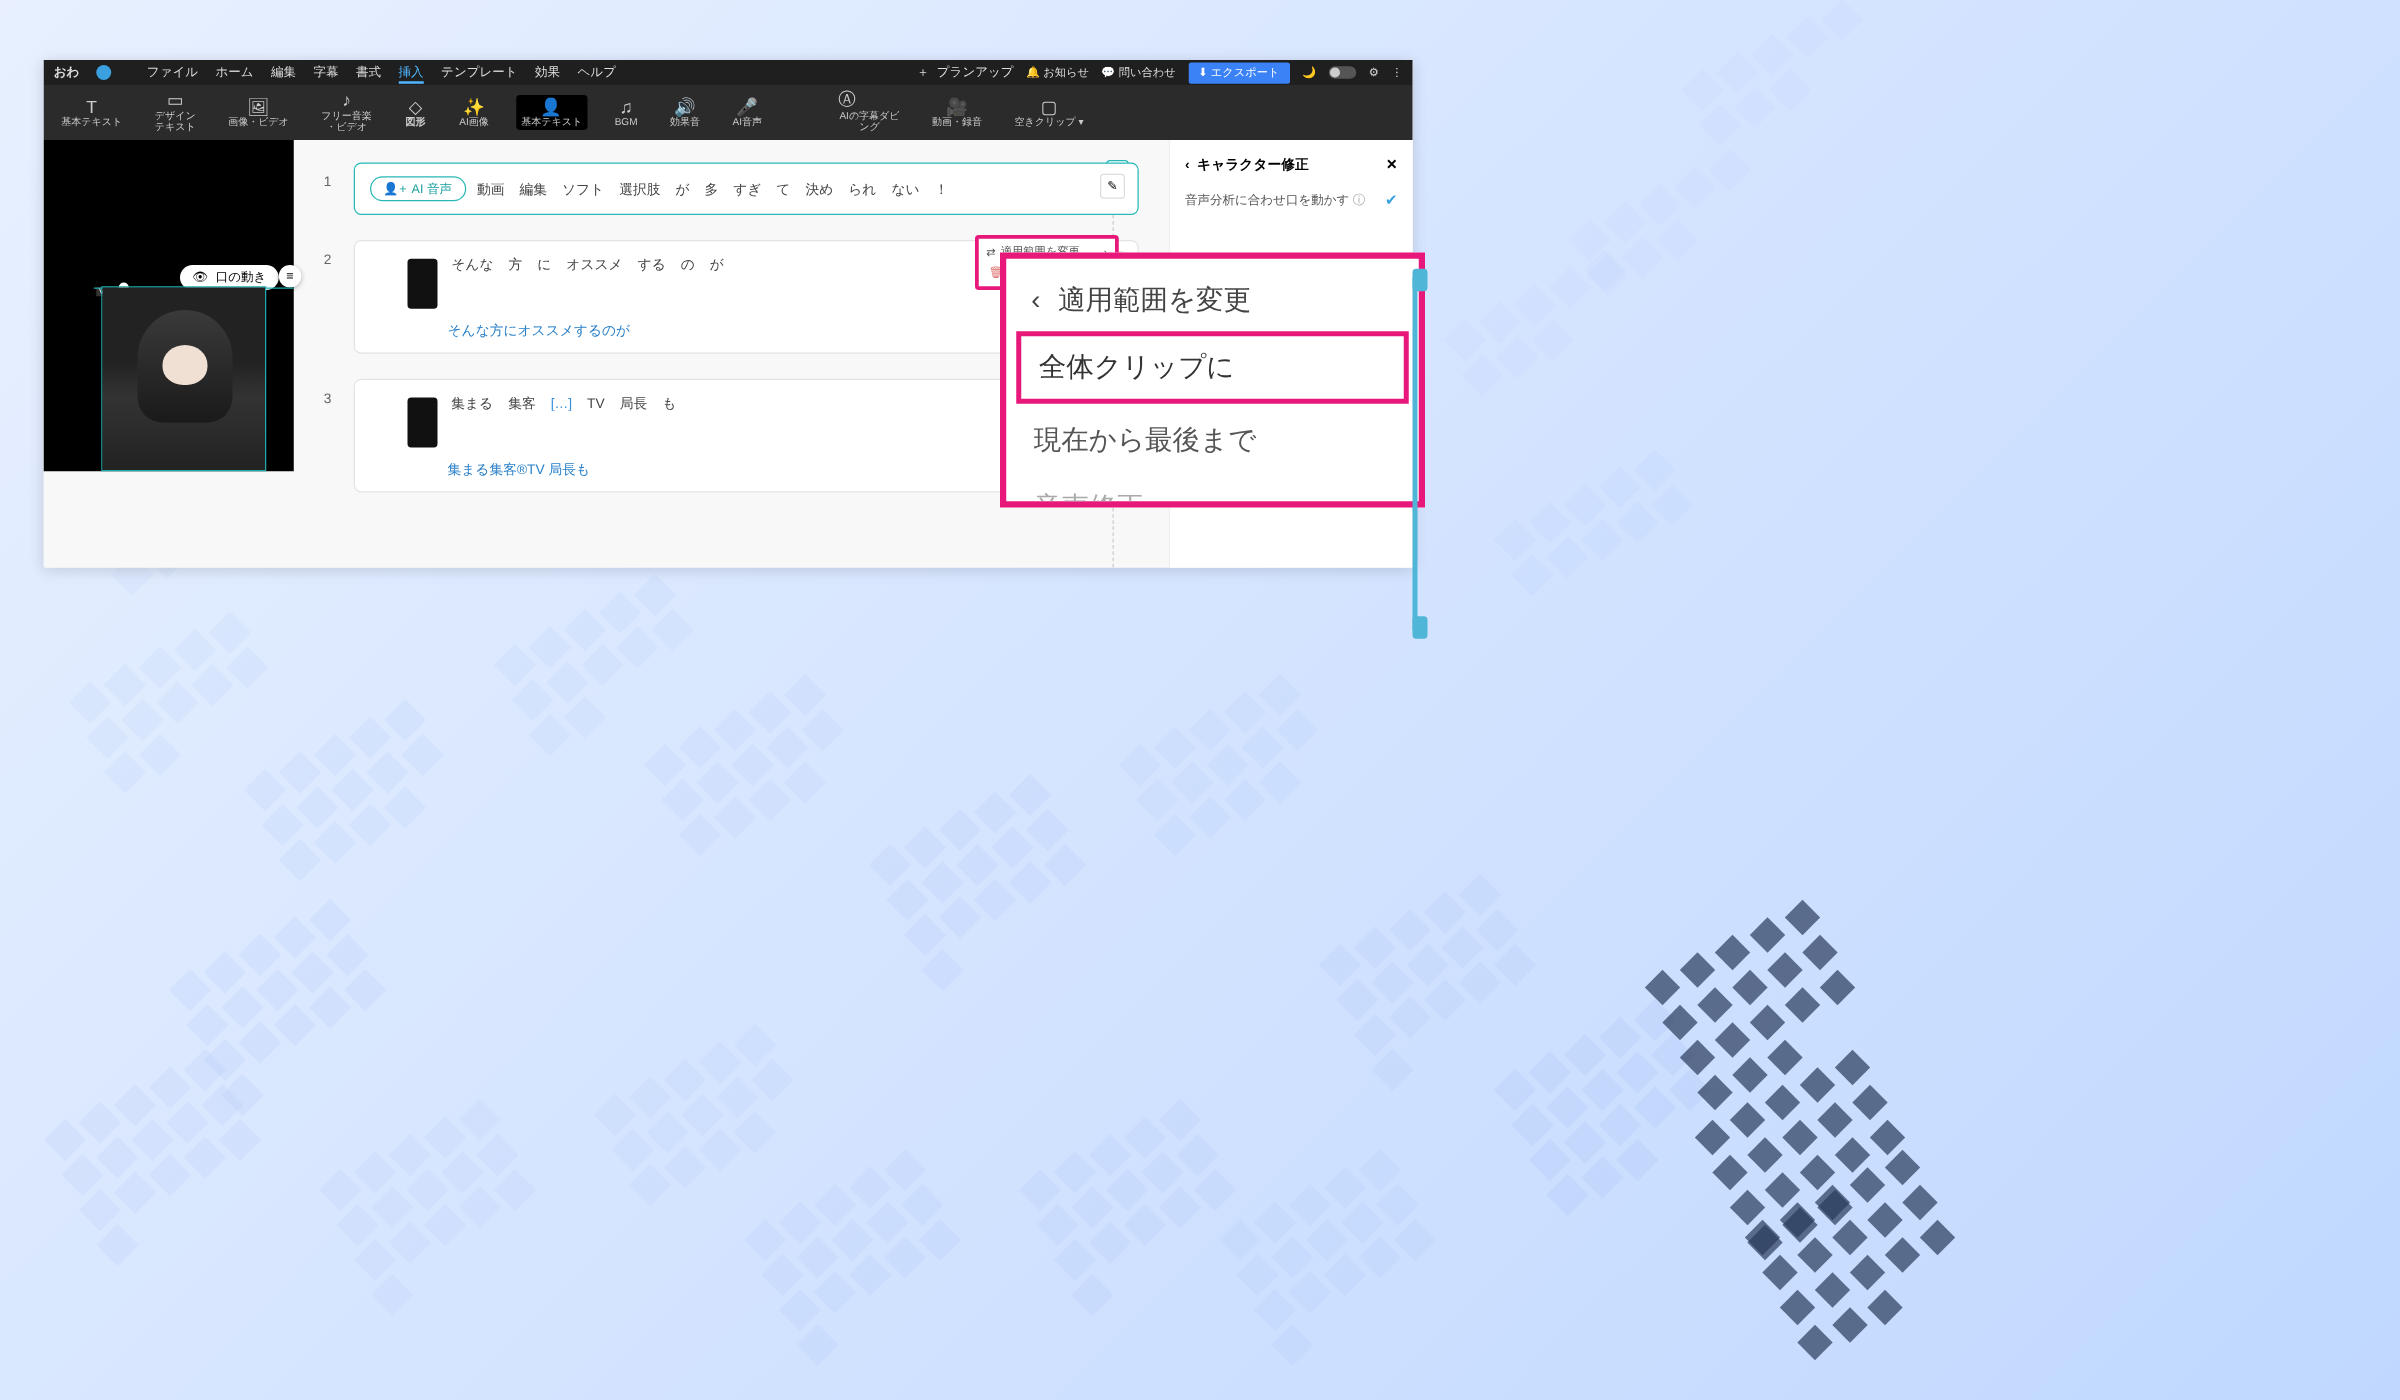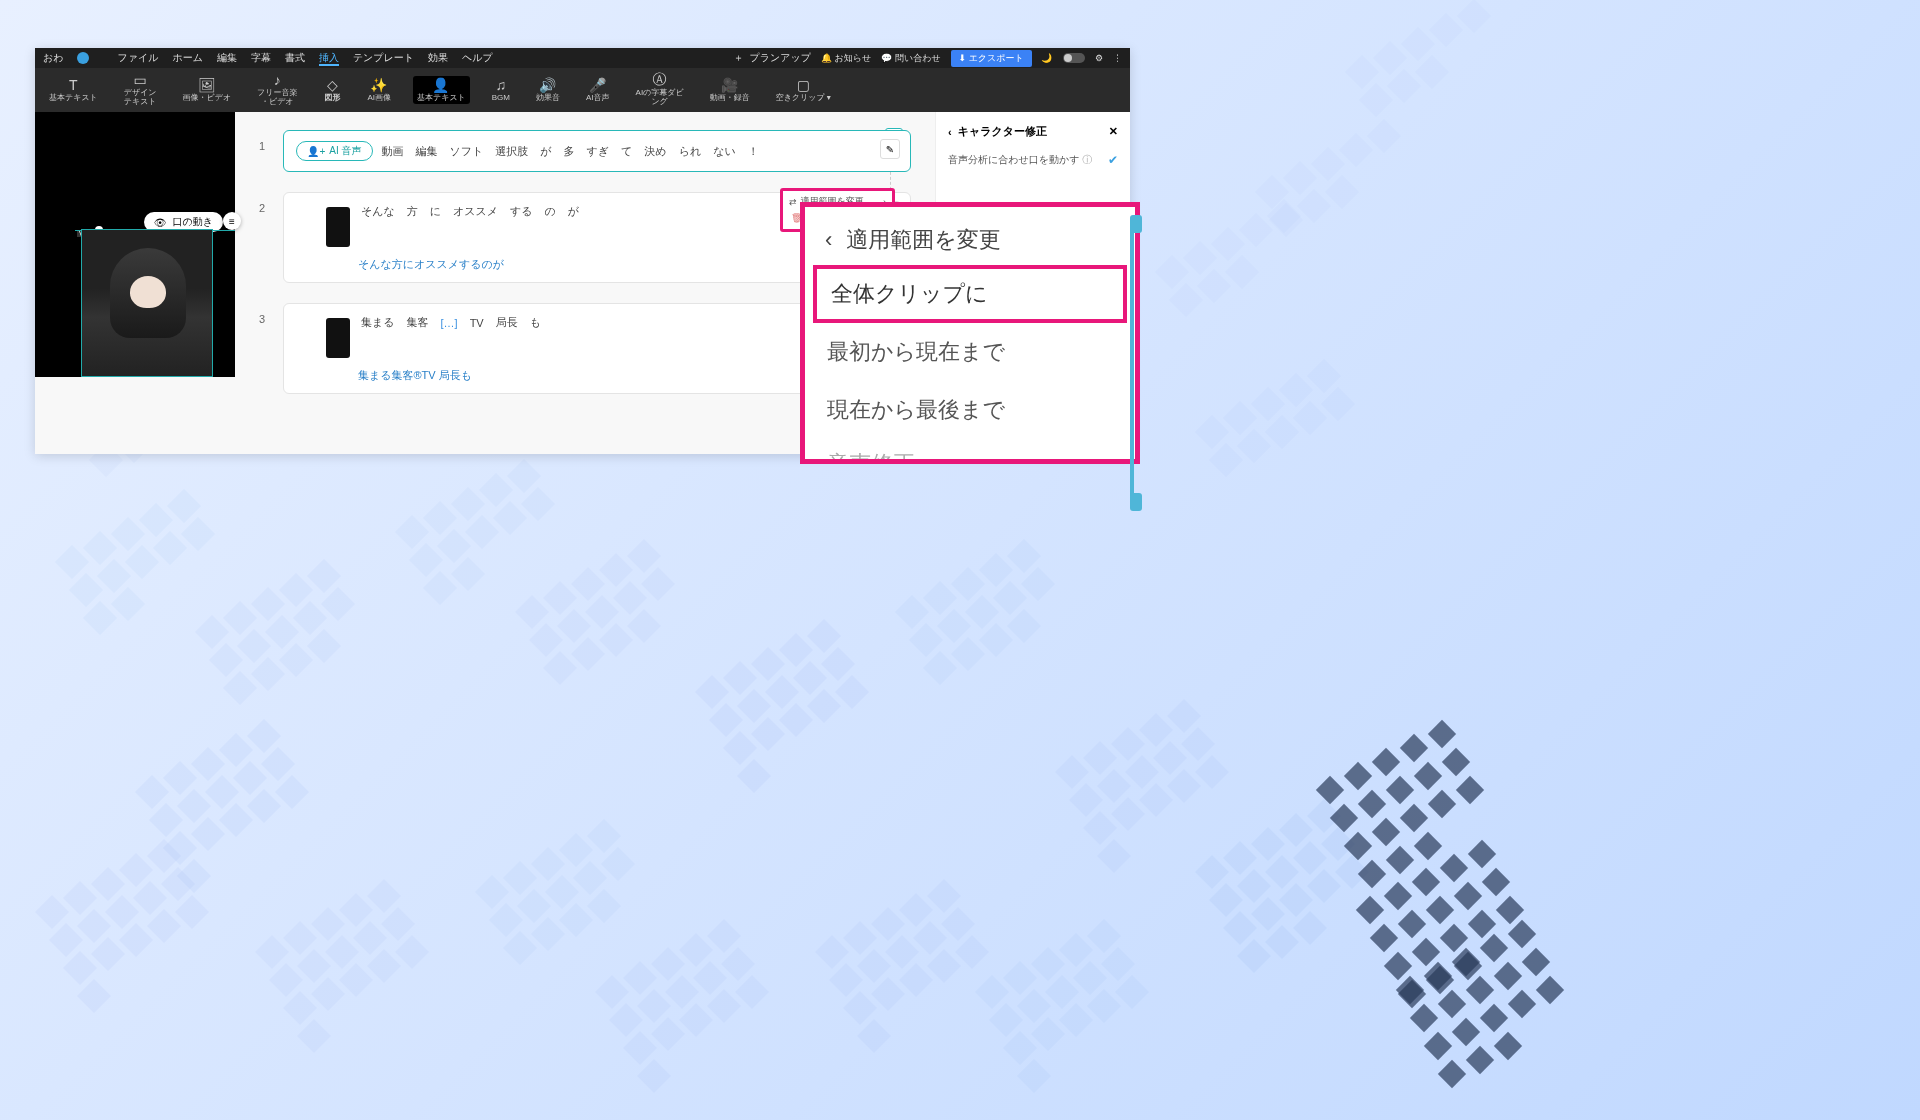--- a/index.html
+++ b/index.html
@@ -1,21 +1,21 @@
 <!DOCTYPE html>
 <html><head>
 <meta charset="utf-8">
 <style>
 * { margin: 0; padding: 0; box-sizing: border-box; font-family: "Hiragino Sans", "Meiryo", sans-serif; }
 body { width: 1920px; height: 1120px; background: linear-gradient(135deg, #e8f0ff 0%, #d4e4ff 50%, #c0d8ff 100%); position: relative; overflow: hidden; }
 .bg-diamonds { position: absolute; inset: 0; pointer-events: none; }
 .diamond { position: absolute; width: 24px; height: 24px; transform: rotate(45deg); background: rgba(100,140,220,0.25); }
 .app-window { position: absolute; left: 35px; top: 48px; width: 1095px; background: #fff; border-radius: 2px; box-shadow: 0 2px 12px rgba(0,0,0,0.15); }
 .menubar { height: 20px; background: #1f1f1f; display: flex; align-items: center; padding: 0 8px; gap: 14px; font-size: 10px; color: #ddd; }
-.menubar .brand { font-weight: 400; text-align: center; }
+.menubar .brand { font-weight: 700; text-align: center; }
 .menubar .avatar { width: 12px; height: 12px; border-radius: 50%; background: #3aa0e0; }
 .menubar .item { cursor: pointer; }
 .menubar .item.active { color: #4fb6ff; border-bottom: 2px solid #4fb6ff; padding-bottom: 1px; }
 .menubar .spacer { flex: 1; }
 .menubar .right { display: flex; gap: 10px; align-items: center; }
 .menubar .export-btn { background: #3b82f6; color: #fff; padding: 2px 8px; border-radius: 2px; font-size: 9px; }
 .menubar .toggle { width: 22px; height: 10px; background: #555; border-radius: 5px; position: relative; }
 .menubar .toggle::after { content:""; position:absolute; width:8px; height:8px; background:#ccc; border-radius:50%; top:1px; left:1px; }
 .toolbar { height: 44px; background: #2b2b2b; display: flex; align-items: center; padding: 0 10px; gap: 18px; }
 .tool { display: flex; flex-direction: column; align-items: center; gap: 2px; color: #ccc; font-size: 8px; cursor: pointer; padding: 2px 4px; }
@@ -459,21 +459,21 @@
       <div class="tool">
         <div class="ticon">🔊</div>
         <div style="white-space:pre; text-align:center; line-height:1.1;">効果音</div>
       </div>
       <div class="tool">
         <div class="ticon">🎤</div>
         <div style="white-space:pre; text-align:center; line-height:1.1;">AI音声</div>
       </div>
       <div class="tool">
         <div class="ticon">Ⓐ</div>
-        <div style="white-space:pre; text-align:center; line-height:1.1;">AIの字幕ダビ
+        <div style="white-space:pre; text-align:center; line-height:1.1;margin-left:36px;">AIの字幕ダビ
 ング</div>
       </div>
       <div class="tool">
         <div class="ticon">🎥</div>
         <div style="white-space:pre; text-align:center; line-height:1.1;">動画・録音</div>
       </div>
       <div class="tool">
         <div class="ticon">▢</div>
         <div style="white-space:pre; text-align:center; line-height:1.1;">空きクリップ ▾</div>
       </div>
@@ -596,21 +596,20 @@
   </div>
 </div>
 
 <div class="bigmenu">
   <div class="hdr">
     <span>‹</span>
     <span>適用範囲を変更</span>
   </div>
   <div id="bigopts">
       <div class="opt hl">全体クリップに</div>
-      <div class="opt">最初から現在まで</div>
       <div class="opt">現在から最後まで</div>
     </div>
   <div class="cutoff">音声修正</div>
   <div class="slider-right">
     <div class="cap top"></div>
       <div class="cap bot"></div>
   </div>
 </div>
 
 </body></html>

